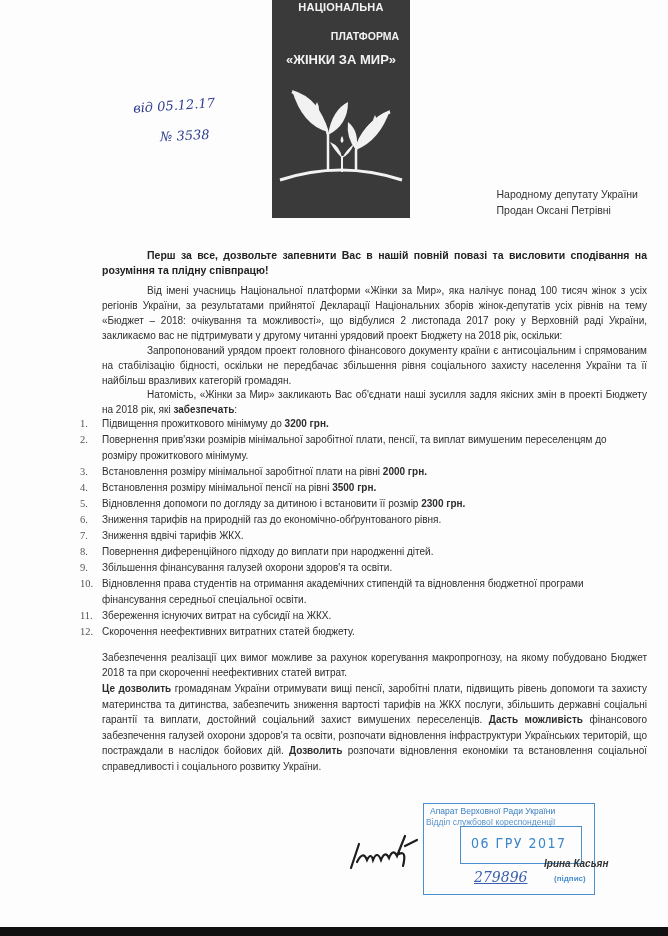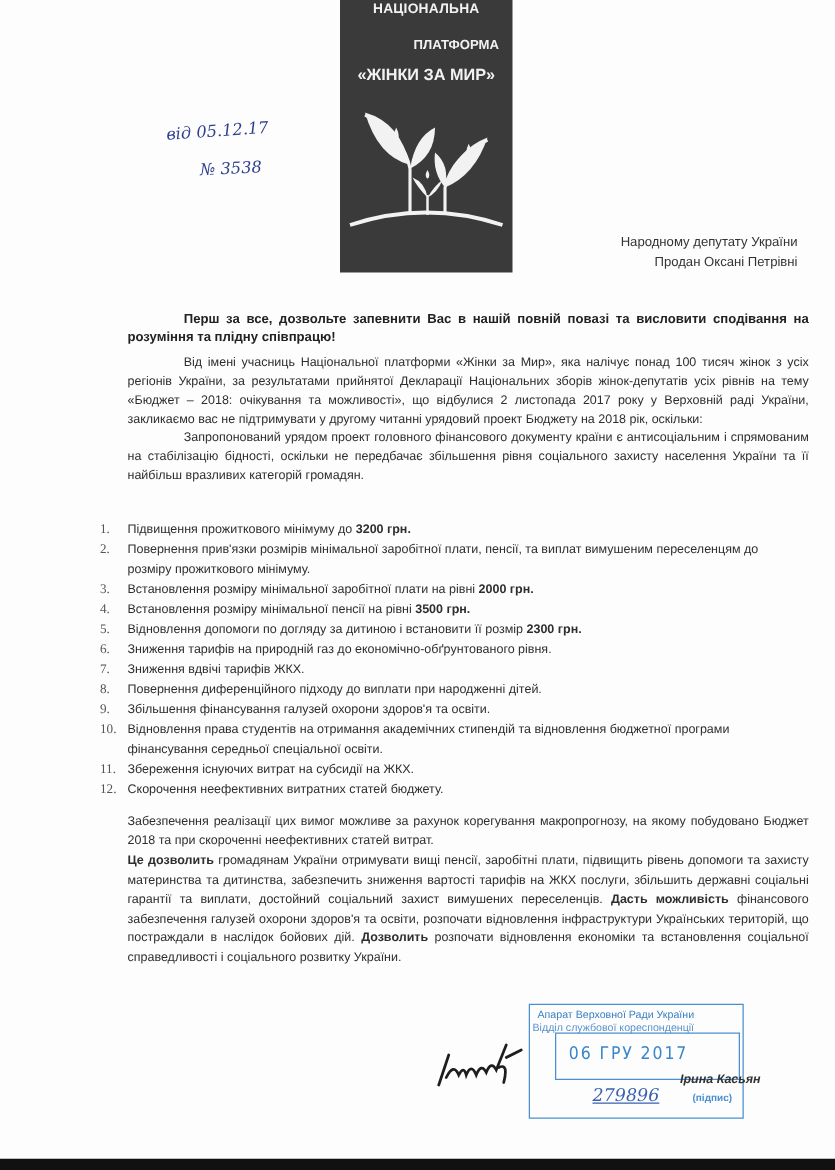--- a/index.html
+++ b/index.html
@@ -12,21 +12,21 @@
   .logo .l2 { position: absolute; top: 30px; left: 0; right: 0; font-size: 10.5px; font-weight: bold; padding-left: 48px; }
   .logo .l3 { position: absolute; top: 52px; left: 0; right: 0; font-size: 13px; font-weight: bold; }
   .logo svg { position: absolute; left: 0; top: 80px; }
 
   
   .hand { position: absolute; font-family: "DejaVu Serif", serif; font-style: italic; color: #2e3f8f; font-size: 13px; }
   .hand.h1 { left: 133px; top: 98px; transform: rotate(-4deg); }
   .hand.h2 { left: 160px; top: 128px; transform: rotate(-3deg); }
 
   
-  .recipient { position: absolute; right: 30px; top: 186px; text-align: right; font-size: 10.5px; line-height: 16px; color: #333; }
+  .recipient { position: absolute; right: 30px; top: 186px; font-size: 10.5px; line-height: 16px; color: #333; }
 
   
   .txt { position: absolute; font-size: 10px; line-height: 15px; color: #2e2e2e; text-align: justify; }
   .indent { text-indent: 45px; }
   .b { font-weight: bold; }
   .p-intro { left: 102px; top: 248px; width: 545px; font-weight: bold; font-size: 10.5px; color: #222; }
   .p1 { left: 102px; top: 283px; width: 545px; }
   .p2 { left: 102px; top: 343px; width: 545px; }
   .p3 { left: 102px; top: 387px; width: 545px; }
 
@@ -37,21 +37,21 @@
   .p4 { left: 102px; top: 650px; width: 545px; }
   .p5 { left: 102px; top: 681px; width: 545px; line-height: 15.5px; }
 
   .closing { position: absolute; left: 103px; top: 803px; font-size: 10px; line-height: 15px; font-weight: bold; font-style: italic; color: #2b2b2b; }
 
   .signature { position: absolute; left: 345px; top: 832px; width: 80px; height: 40px; }
 
   .stamp { position: absolute; left: 423px; top: 803px; width: 170px; height: 90px; border: 1.5px solid #4a8fd0; color: #3a7fc2; font-size: 8.5px; }
   .stamp .s1 { position: absolute; left: 6px; top: 2px; white-space: nowrap; }
   .stamp .s2 { position: absolute; left: 2px; top: 13px; white-space: nowrap; opacity: 0.85; }
-  .stamp .inner { position: absolute; left: 20px; top: 22px; width: 120px; height: 36px; border: 1.2px solid #4a8fd0; padding-left: 26px; }
+  .stamp .inner { position: absolute; left: 36px; top: 22px; width: 120px; height: 36px; border: 1.2px solid #4a8fd0; }
   .stamp .date { position: absolute; left: 10px; top: 8px; font-size: 14px; letter-spacing: 1.5px; color: #3a86c9; font-family: "DejaVu Sans Condensed", "DejaVu Sans", sans-serif; }
   .stamp .regno { position: absolute; left: 50px; top: 65px; font-family: "DejaVu Serif", serif; font-style: italic; font-size: 14px; color: #3a5fb2; text-decoration: underline; }
   .stamp .podpys { position: absolute; left: 130px; top: 70px; font-size: 8px; color: #4a8fd0; font-weight: bold; }
   .signer { position: absolute; left: 544px; top: 858px; font-size: 10px; font-weight: bold; font-style: italic; color: #333; }
 
   .footer-year { position: absolute; left: 272px; top: 931px; width: 138px; height: 23px; background: #454545; color: #f4f4f4; font-size: 22px; font-weight: bold; text-align: right; line-height: 27px; }
   .footer-bar { position: absolute; left: 0; top: 927px; width: 668px; height: 9px; background: #111; }
 </style>
 </head>
 <body>
@@ -88,20 +88,21 @@
   <div class="hand h2">№ 3538</div>
 
   <div class="recipient">
     <div>Народному депутату України</div>
     <div>Продан Оксані Петрівні</div>
   </div>
 
   <div class="txt p-intro indent">Перш за все, дозвольте запевнити Вас в нашій повній повазі та висловити сподівання на розуміння та плідну співпрацю!</div>
   <div class="txt p1 indent">Від імені учасниць Національної платформи «Жінки за Мир», яка налічує понад 100 тисяч жінок з усіх регіонів України, за результатами прийнятої Декларації Національних зборів жінок-депутатів усіх рівнів на тему «Бюджет – 2018: очікування та можливості», що відбулися 2 листопада 2017 року у Верховній раді України, закликаємо вас не підтримувати у другому читанні урядовий проект Бюджету на 2018 рік, оскільки:</div>
   <div class="txt p2 indent">Запропонований урядом проект головного фінансового документу країни є антисоціальним і спрямованим на стабілізацію бідності, оскільки не передбачає збільшення рівня соціального захисту населення України та її найбільш вразливих категорій громадян.</div>
+  <div class="txt p3 indent"><span>Натомість, «Жінки за Мир» закликають Вас об'єднати наші зусилля задля якісних змін в проекті Бюджету на 2018 рік, які </span><span class="b">забезпечать</span><span>:</span></div>
 
   <ol class="list">
     <li><span class="num">1.</span><span>Підвищення прожиткового мінімуму до </span><span class="b">3200 грн.</span></li>
     <li><span class="num">2.</span><span>Повернення прив'язки розмірів мінімальної заробітної плати, пенсії, та виплат вимушеним переселенцям до розміру прожиткового мінімуму.</span></li>
     <li><span class="num">3.</span><span>Встановлення розміру мінімальної заробітної плати на рівні </span><span class="b">2000 грн.</span></li>
     <li><span class="num">4.</span><span>Встановлення розміру мінімальної  пенсії на рівні </span><span class="b">3500 грн.</span></li>
     <li><span class="num">5.</span><span>Відновлення допомоги по догляду за дитиною і встановити її розмір </span><span class="b">2300 грн.</span></li>
     <li><span class="num">6.</span><span>Зниження тарифів на природній газ до економічно-обґрунтованого рівня.</span></li>
     <li><span class="num">7.</span><span>Зниження вдвічі тарифів ЖКХ.</span></li>
     <li><span class="num">8.</span><span>Повернення  диференційного підходу до виплати при народженні дітей.</span></li>

